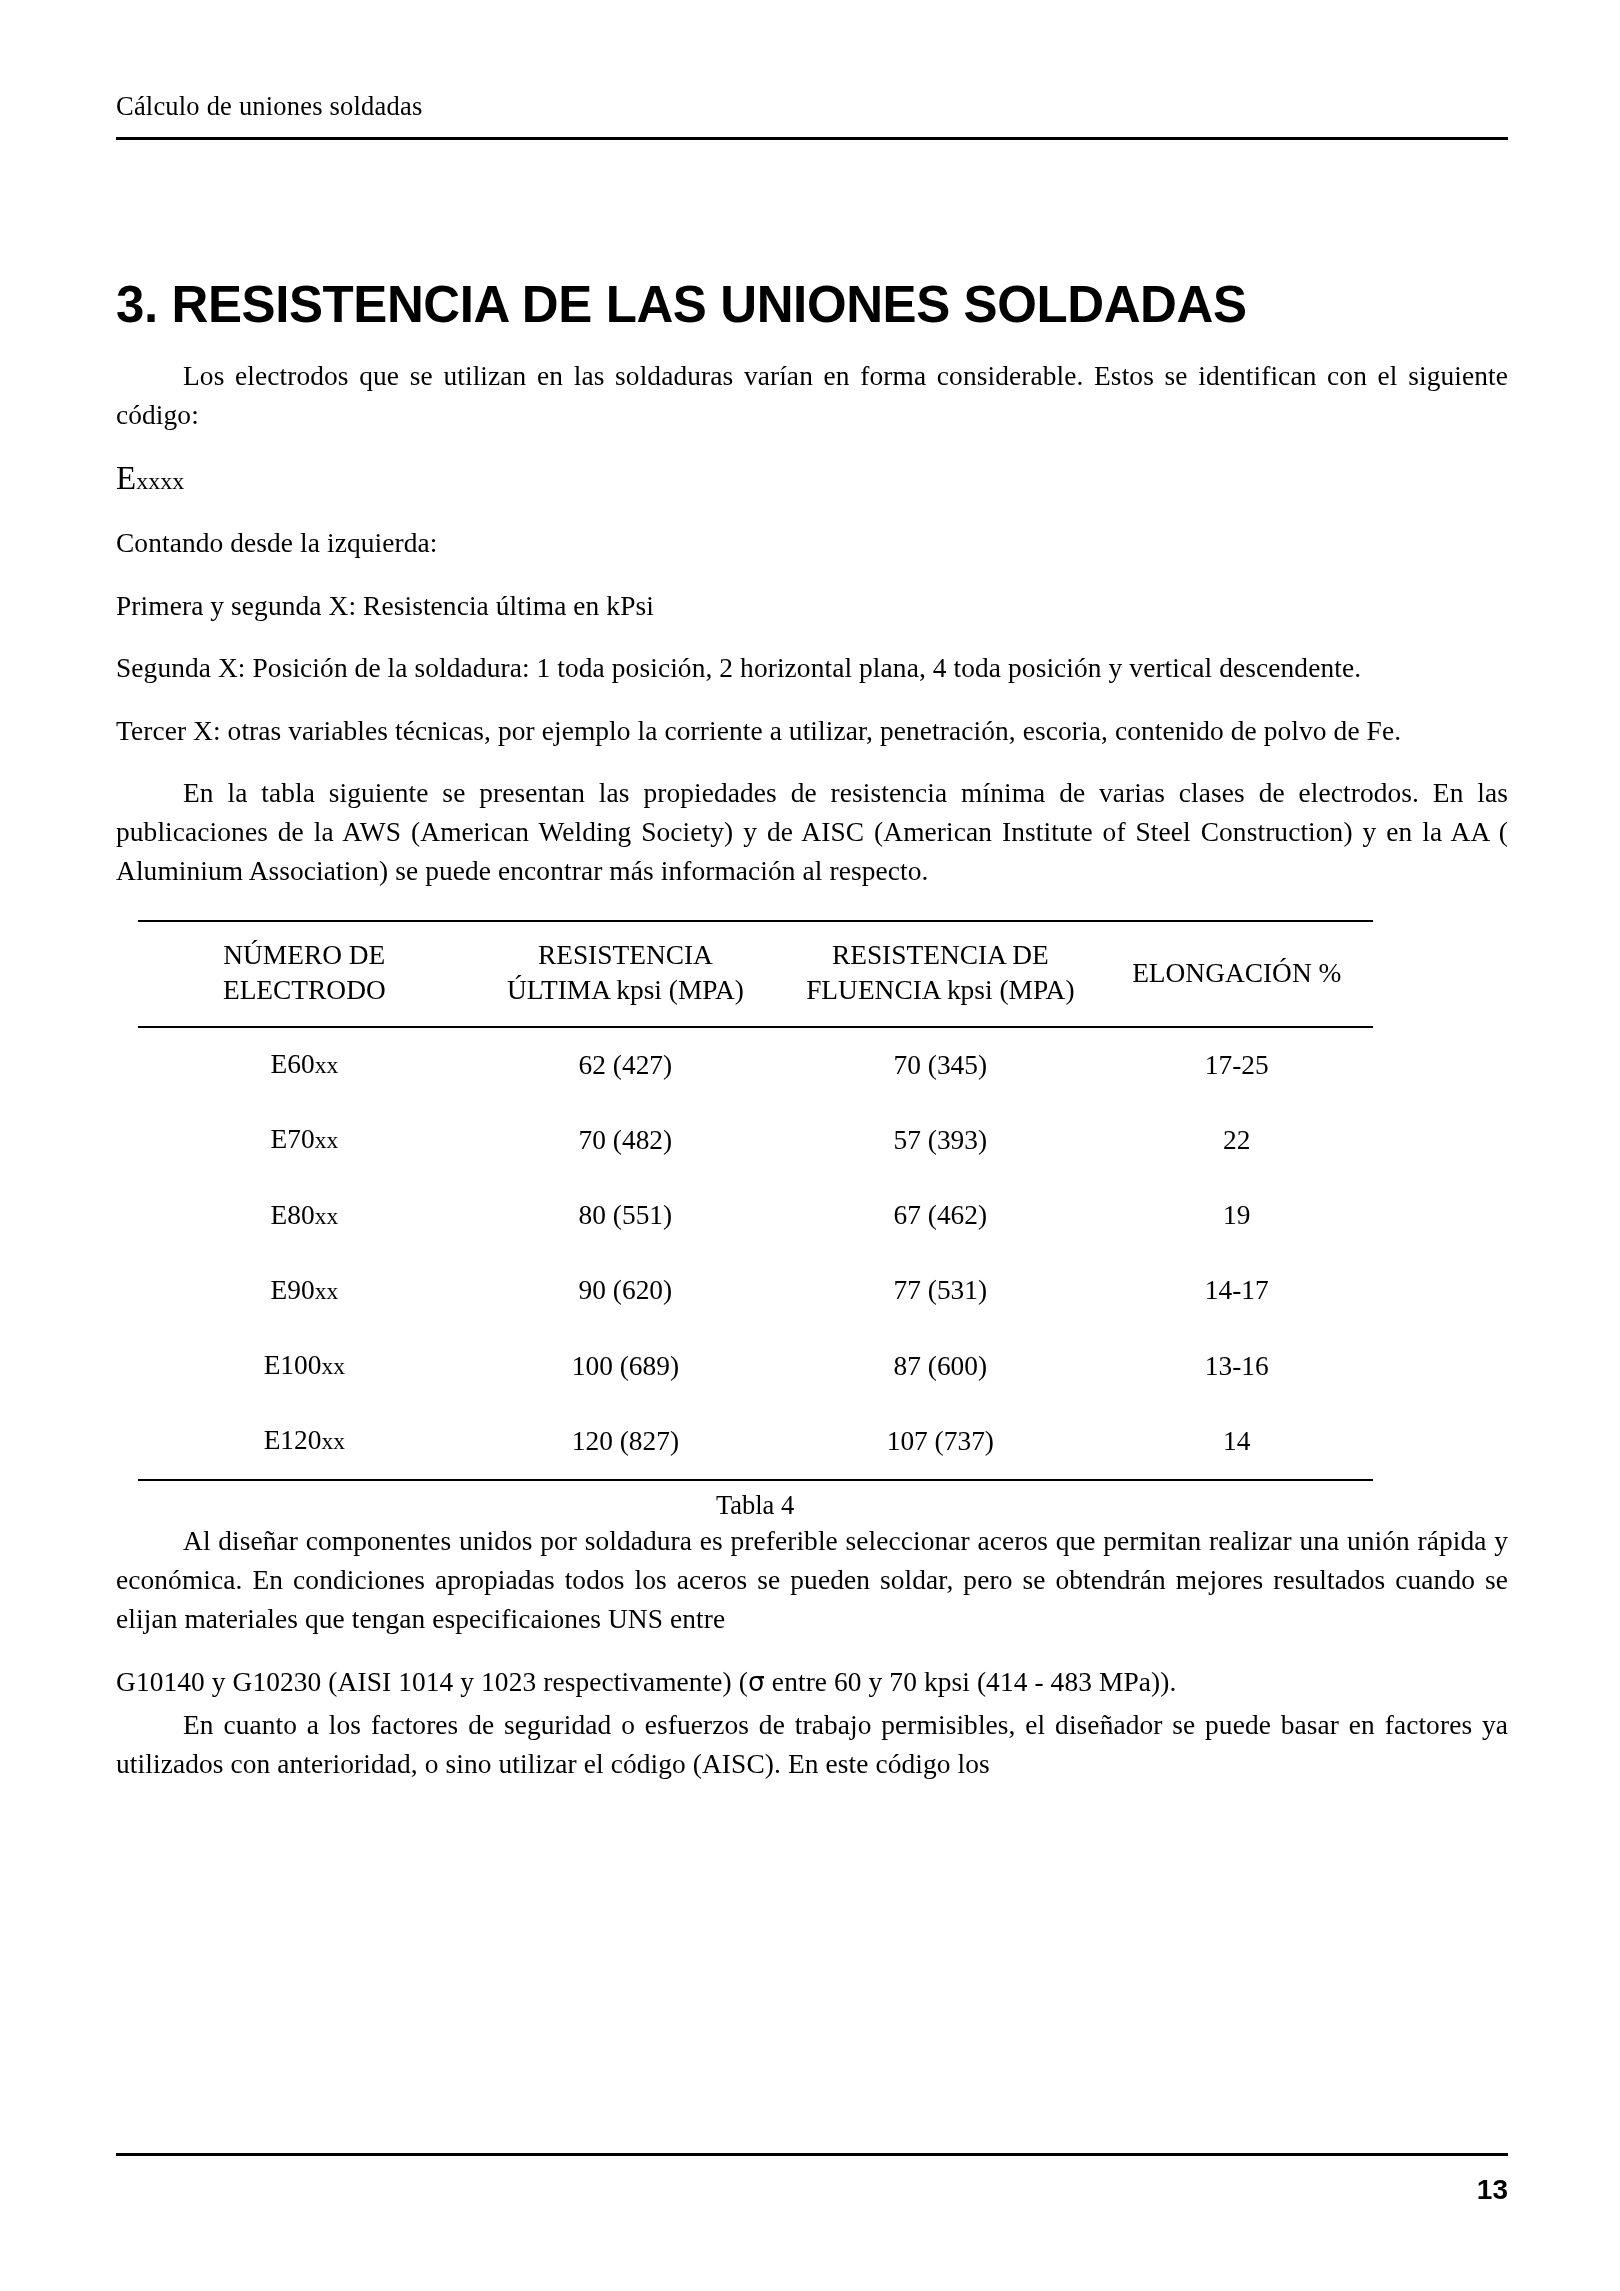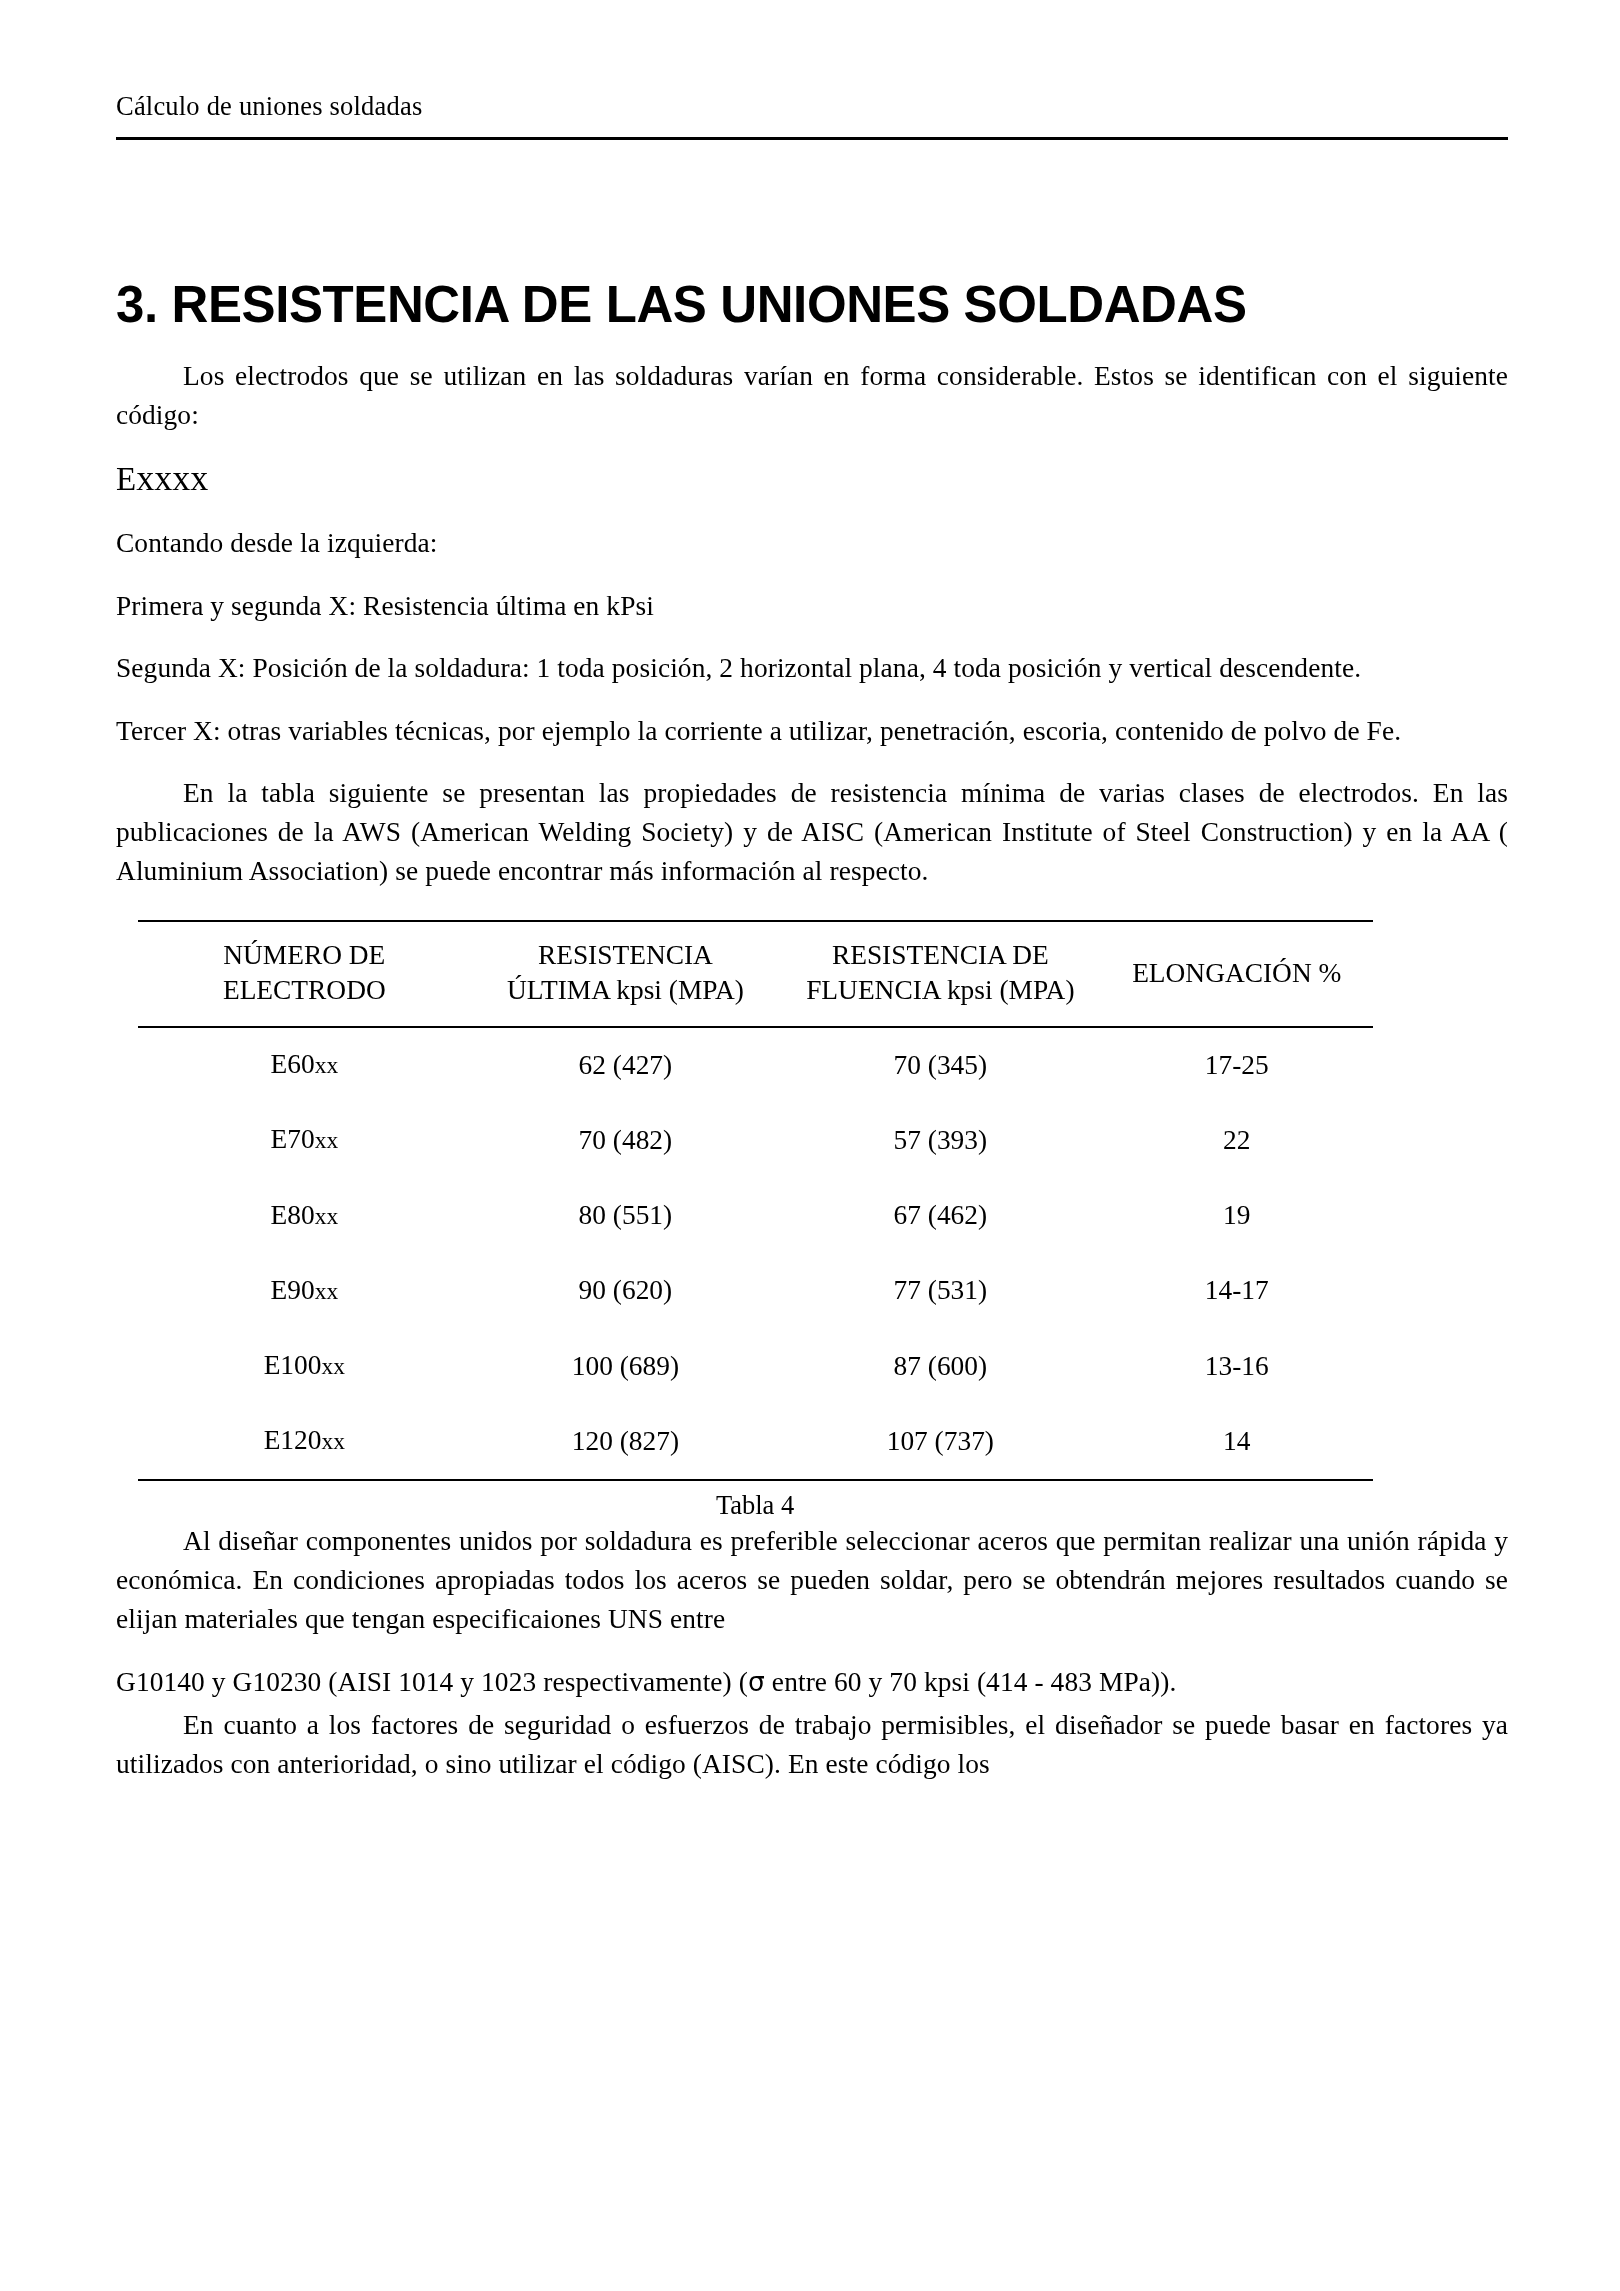--- a/index.html
+++ b/index.html
@@ -75,21 +75,21 @@
 
   .code-line {
     font-size: 27.4px;
     line-height: 39px;
     margin: 0 0 23.5px 0;
   }
   .code-line .cap {
     font-size: 33px;
   }
   .code-line .sm {
-    font-size: 36px;
+    font-size: 24px;
   }
 
   
   .table-wrap {
     margin-top: 29px;
     width: 1235px;
     margin-left: 21.6px;
   }
   table.data {
     border-collapse: collapse;
@@ -256,15 +256,19 @@
     </div>
 
     <p class="para indent after-table">Al diseñar componentes unidos por soldadura es preferible seleccionar aceros que permitan realizar una unión rápida y económica. En condiciones apropiadas todos los aceros se pueden soldar, pero se obtendrán mejores resultados cuando se elijan materiales que tengan especificaiones UNS entre</p>
 
     <p class="para noindent tight"><span>G10140 y G10230 (AISI 1014 y 1023 respectivamente) (</span><span class="sigma">σ</span><span> entre 60 y 70 kpsi (414 - 483 MPa)).</span></p>
 
     <p class="para indent">En cuanto a los factores de seguridad o esfuerzos de trabajo permisibles, el diseñador se puede basar en factores ya utilizados con anterioridad, o sino utilizar el código (AISC). En este código los</p>
 
   </div>
 
+  <div class="footer-zone">
+    <div class="footer-rule"></div>
+    <div class="footer-num">13</div>
+  </div>
 
 </div>
 
 
 </body></html>

